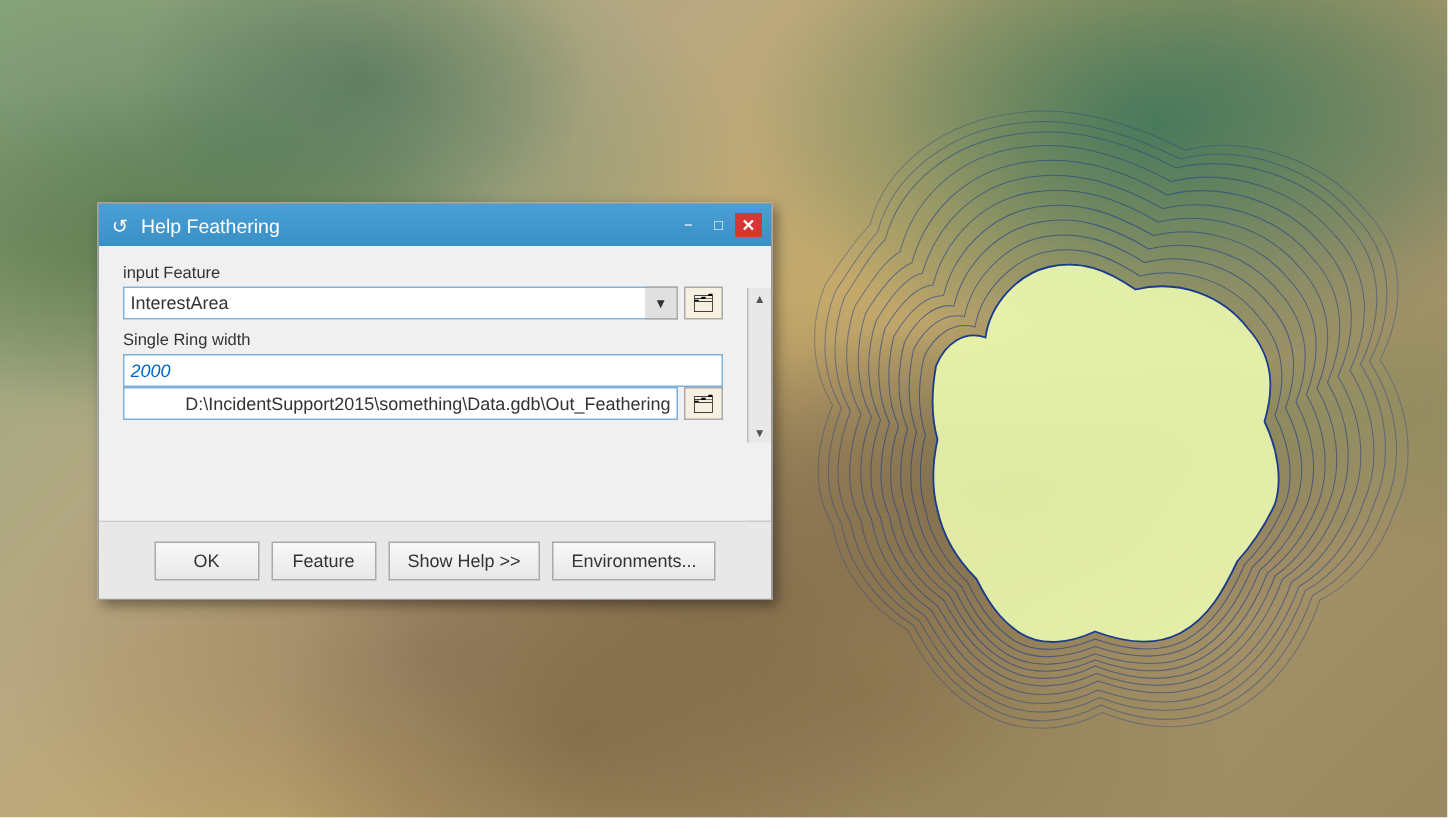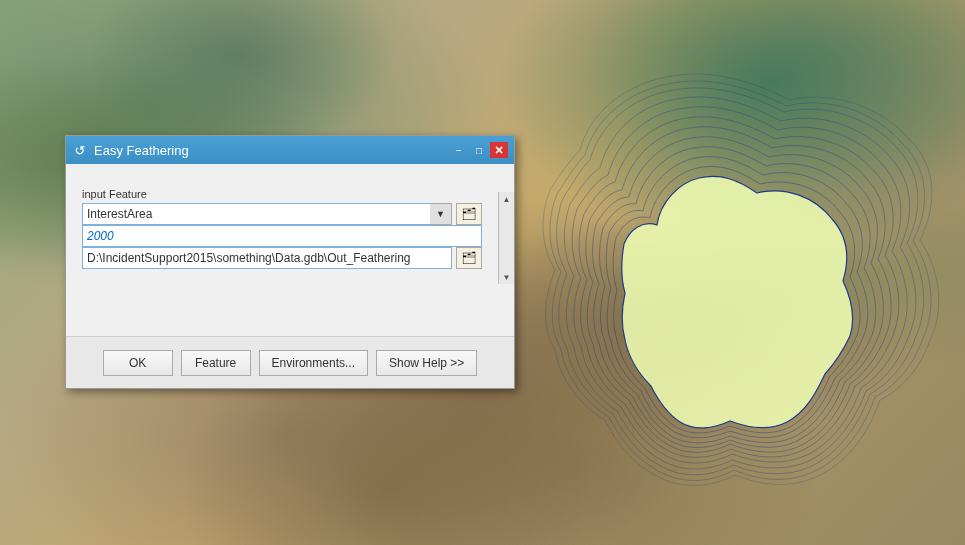--- a/index.html
+++ b/index.html
@@ -153,21 +153,21 @@
     }
 
     .form-label {
       font-size: 11px;
       color: #333;
       margin-bottom: 3px;
       margin-top: 8px;
     }
 
     .form-label:first-child {
-      margin-top: 12px;
+      margin-top: 0;
     }
 
     .input-row {
       display: flex;
       align-items: center;
       gap: 4px;
     }
 
     .text-input {
       flex: 1;
@@ -285,21 +285,21 @@
 
     <path d="M137,195 C140,173 158,153 179,148 C201,143 218,150 237,163 C266,156 295,167 312,189 C330,209 329,231 323,251 C332,270 335,290 330,306 C322,323 314,334 305,344 C296,363 286,382 267,392 C248,402 226,397 210,391 C193,399 174,401 160,392 C146,383 138,370 131,356 C118,343 109,329 105,310 C101,295 102,277 105,263 C101,249 101,231 104,214 C110,199 123,190 137,195 Z" fill="rgba(240,255,180,0.85)" stroke="#1a3a8c" stroke-width="1.2"></path>
   </svg>
 </div>
 
 <div class="dialog">
 
   <div class="dialog-titlebar">
     <div class="dialog-titlebar-left">
       <span class="dialog-icon">↺</span>
-      <span class="dialog-title">Easy Feathering</span>
+      <span class="dialog-title">Help Feathering</span>
     </div>
     <div class="dialog-controls">
       <button class="title-btn">−</button>
       <button class="title-btn">□</button>
       <button class="title-btn title-btn-close">✕</button>
     </div>
   </div>
 
   <div style="position:relative; padding-right:16px;">
     <div class="dialog-body">
@@ -307,38 +307,39 @@
       <div class="form-label">input Feature</div>
       <div class="input-row">
         <div class="combo-wrapper">
           <input type="text" class="text-input text-input-normal" style="width: 100%; padding-right: 24px;" value="InterestArea">
           <div class="combo-arrow">▼</div>
         </div>
         <div class="folder-btn">🗂</div>
       </div>
 
       
+      <div class="form-label">Single Ring width</div>
       <input type="text" class="text-input" style="width: 100%; font-style: italic;" value="2000">
 
       
       <div class="input-row">
-        <input type="text" class="text-input text-input-normal" style="flex: 1 1 0%;" value="D:\IncidentSupport2015\something\Data.gdb\Out_Feathering">
+        <input type="text" class="text-input text-input-normal" style="flex: 1 1 0%; text-align: right;" value="D:\IncidentSupport2015\something\Data.gdb\Out_Feathering">
         <div class="folder-btn">🗂</div>
       </div>
 
       
       <div style="height: 55px;"></div>
     </div>
 
     <div class="scrollbar-right">
       <div class="scrollbar-arrow">▲</div>
       <div style="flex:1;"></div>
       <div class="scrollbar-arrow">▼</div>
     </div>
   </div>
 
   <div class="dialog-footer">
     <button class="footer-btn">OK</button>
     <button class="footer-btn">Feature</button>
+    <button class="footer-btn">Show Help &gt;&gt;</button>
     <button class="footer-btn">Environments...</button>
-    <button class="footer-btn">Show Help &gt;&gt;</button>
   </div>
 </div>
 
 </body></html>

